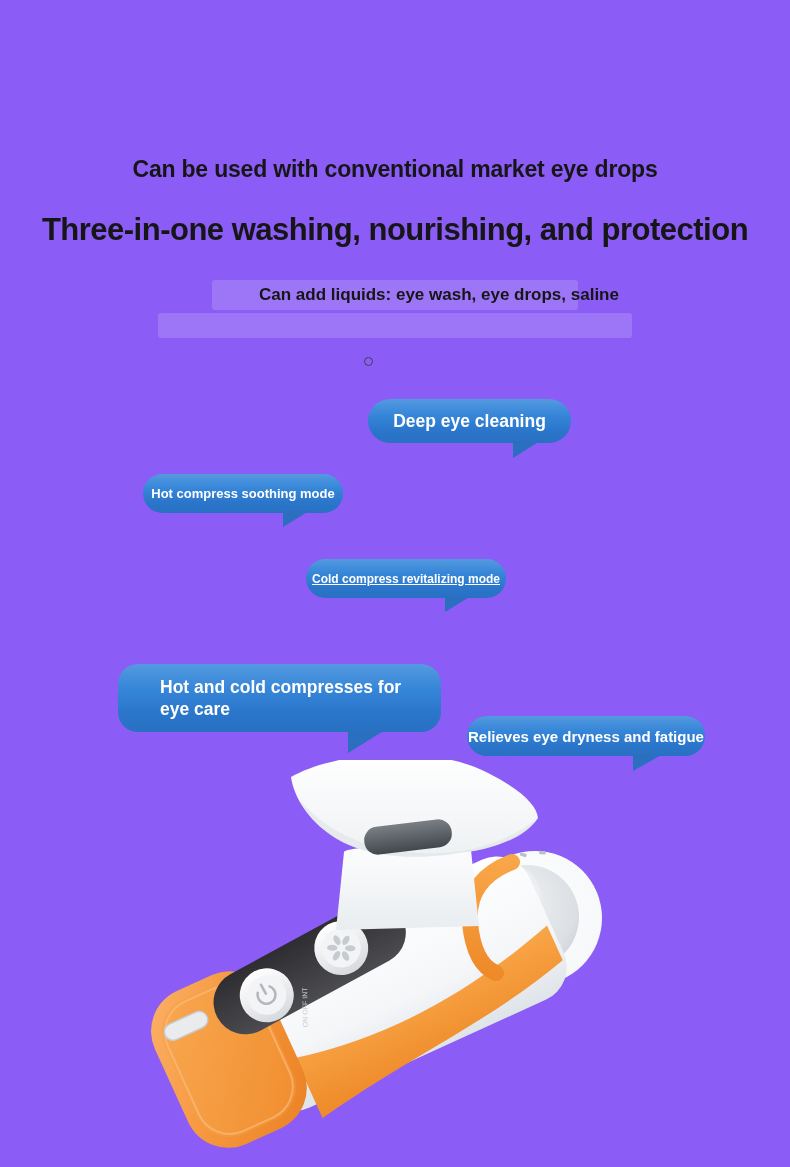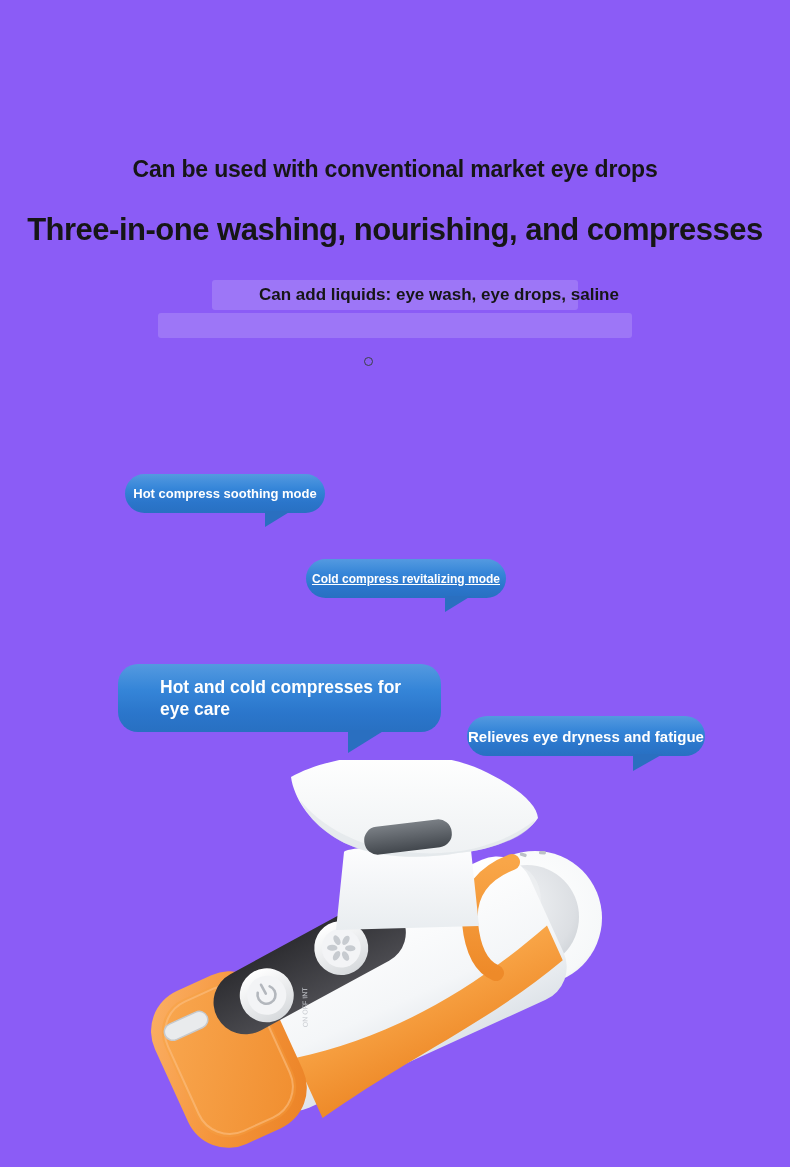--- a/index.html
+++ b/index.html
@@ -22,21 +22,21 @@
   }
   .bubble{
     position:absolute;color:#ffffff;font-weight:700;
     background:linear-gradient(180deg,#549ae0 0%,#3585d8 38%,#2b76cb 72%,#2870c2 100%);
     display:flex;align-items:center;justify-content:center;text-align:center;
     box-sizing:border-box;
   }
   .tail{position:absolute;width:0;height:0;border-top-style:solid;border-top-color:#2a6fc0;border-right-style:solid;border-right-color:transparent;}
   .bubble-deep{left:368px;top:399px;width:203px;height:44px;border-radius:22px;font-size:17.5px;}
   .tail-deep{left:145px;top:42px;border-top-width:17px;border-right-width:27px;}
-  .bubble-hot{left:125px;top:474px;width:200px;height:39px;border-radius:20px;font-size:13px;}
+  .bubble-hot{left:143px;top:474px;width:200px;height:39px;border-radius:20px;font-size:13px;}
   .tail-hot{left:140px;top:37px;border-top-width:16px;border-right-width:26px;}
   .bubble-cold{left:306px;top:559px;width:200px;height:39px;border-radius:20px;font-size:12px;text-decoration:underline;}
   .tail-cold{left:139px;top:37px;border-top-width:16px;border-right-width:26px;}
   .bubble-hotcold{
     left:118px;top:664px;width:323px;height:68px;border-radius:20px;font-size:17.5px;
     justify-content:flex-end;text-align:left;padding:0 30px 0 42px;line-height:22px;
   }
   .tail-hotcold{left:230px;top:66px;border-top-width:23px;border-right-width:37px;}
   .bubble-relieve{left:467px;top:716px;width:238px;height:40px;border-radius:20px;font-size:15px;}
   .tail-relieve{left:166px;top:38px;border-top-width:17px;border-right-width:30px;}
@@ -44,25 +44,29 @@
 </style>
 </head>
 <body>
 
 <div class="poster">
 
   <div class="band band-liquids"></div>
   <div class="band band-warning"></div>
 
   <div class="txt headline-secondary">Can be used with conventional market eye drops</div>
-  <div class="txt headline-primary">Three-in-one washing, nourishing, and compresses</div>
+  <div class="txt headline-primary">Three-in-one washing, nourishing, and protection</div>
   <div class="txt liquids-note">Can add liquids: eye wash, eye drops, saline</div>
 
   <div class="ring-marker"></div>
 
+  <div class="bubble bubble-deep">
+    <span>Deep eye cleaning</span>
+    <div class="tail tail-deep"></div>
+  </div>
 
   <div class="bubble bubble-hot">
     <span>Hot compress soothing mode</span>
     <div class="tail tail-hot"></div>
   </div>
 
   <div class="bubble bubble-cold">
     <span>Cold compress revitalizing mode</span>
     <div class="tail tail-cold"></div>
   </div>

